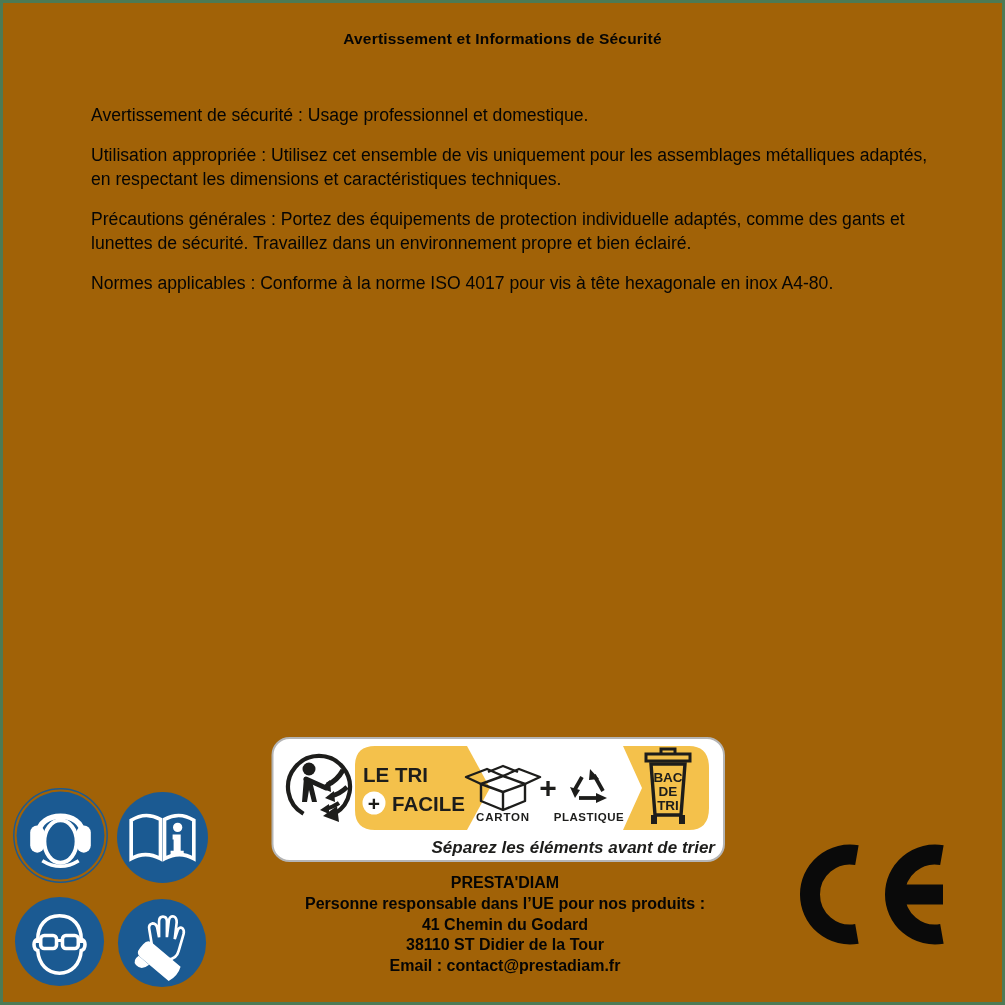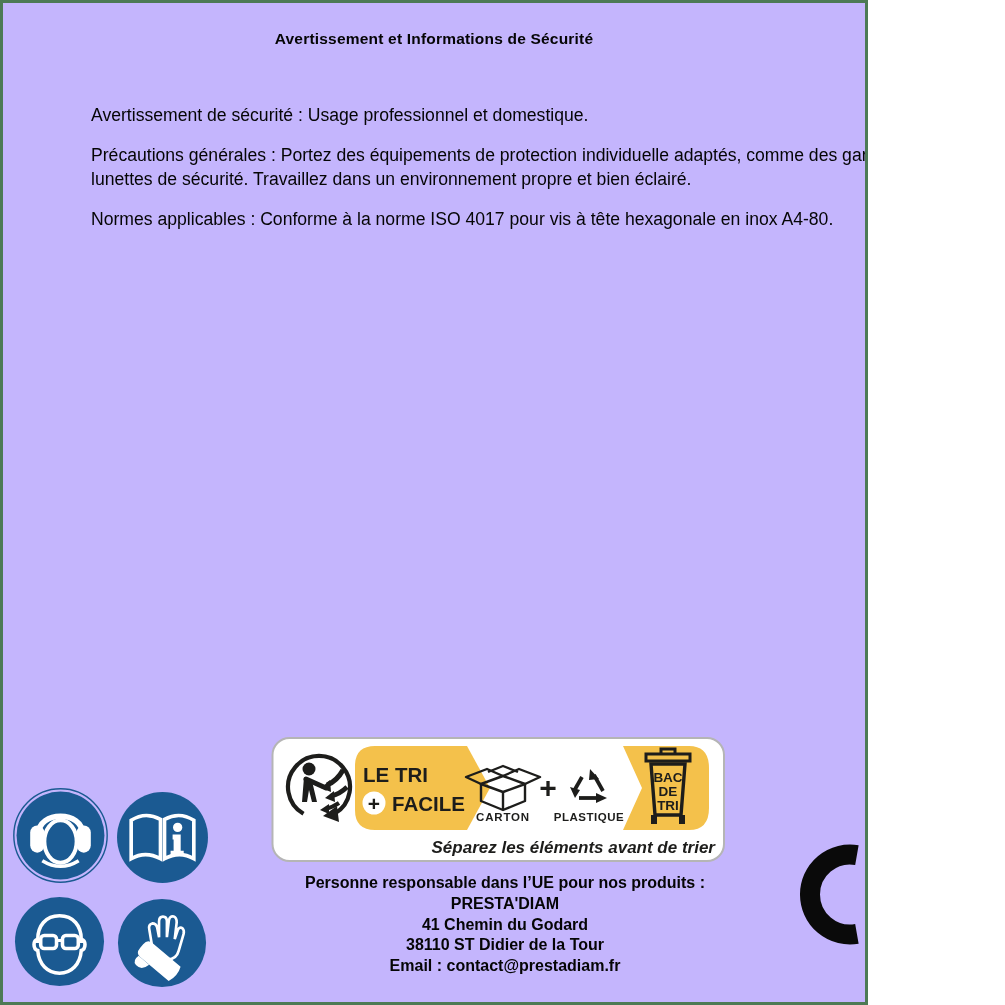--- a/index.html
+++ b/index.html
@@ -1,17 +1,17 @@
 <!DOCTYPE html>
 <html><head>
 <meta charset="utf-8">
 <style>
   html,body{margin:0;padding:0;background:#ffffff;}
   .page{
-    position:relative;width:868px;height:1005px;background:#c4b5fd;
+    position:relative;width:1005px;height:1005px;background:#a16207;
     border:3px solid #4d7a55;box-sizing:border-box;overflow:hidden;
     font-family:"Liberation Sans",sans-serif;color:#050505;
   }
   .title{
     position:absolute;top:27px;left:0;width:100%;text-align:center;
     font-size:15.5px;font-weight:bold;letter-spacing:.2px;
   }
   .content{
     position:absolute;left:72px;top:84px;width:872px;
     font-size:17.6px;line-height:24px;
@@ -31,20 +31,21 @@
 </style>
 </head>
 <body>
 
 <div class="page">
 
   <div class="title">Avertissement et Informations de Sécurité</div>
 
   <div class="content">
     <p>Avertissement de sécurité : Usage professionnel et domestique.</p>
+    <p>Utilisation appropriée : Utilisez cet ensemble de vis uniquement pour les assemblages métalliques adaptés, en respectant les dimensions et caractéristiques techniques.</p>
     <p>Précautions générales : Portez des équipements de protection individuelle adaptés, comme des gants et lunettes de sécurité. Travaillez dans un environnement propre et bien éclairé.</p>
     <p>Normes applicables : Conforme à la norme ISO 4017 pour vis à tête hexagonale en inox A4-80.</p>
   </div>
 
   <svg class="safety-icon" style="left:9px;top:784px;" width="97" height="97" viewBox="0 0 96 96">
     <circle cx="48" cy="48" r="43.5" fill="#1b5a92"></circle>
     <circle cx="48" cy="48" r="46.2" fill="none" stroke="#1b5a92" stroke-width="1.4"></circle>
     <ellipse cx="48" cy="54" rx="16" ry="21" fill="none" stroke="#fff" stroke-width="4"></ellipse>
     <path d="M30,73 Q48,84 66,73" fill="none" stroke="#fff" stroke-width="3.5"></path>
     <path d="M26,47 C26,23 70,23 70,47" fill="none" stroke="#fff" stroke-width="5.5"></path>
@@ -136,22 +137,22 @@
       <rect x="408" y="79" width="6" height="9" fill="#1d1d1b"></rect>
       <text x="397" y="46" font-size="13.5" font-weight="bold" fill="#1d1d1b" text-anchor="middle">BAC</text>
       <text x="397" y="60" font-size="13.5" font-weight="bold" fill="#1d1d1b" text-anchor="middle">DE</text>
       <text x="397" y="74" font-size="13.5" font-weight="bold" fill="#1d1d1b" text-anchor="middle">TRI</text>
     </g>
 
     <text x="444" y="117" font-size="17" font-style="italic" font-weight="bold" fill="#1d1d1b" text-anchor="end">Séparez les éléments avant de trier</text>
   </svg>
 
   <div class="address">
+    <div>PRESTA'DIAM</div>
     <div>Personne responsable dans l’UE pour nos produits :</div>
-    <div>PRESTA'DIAM</div>
     <div>41 Chemin du Godard</div>
     <div>38110 ST Didier de la Tour</div>
     <div>Email : contact@prestadiam.fr</div>
   </div>
 
   <svg class="ce-mark" width="147" height="101" viewBox="0 0 147 101">
     <path d="M56.9,11.1 A40,40 0 1 0 56.9,89.9" fill="none" stroke="#0a0a0a" stroke-width="20"></path>
     <path d="M141.9,11.1 A40,40 0 1 0 141.9,89.9" fill="none" stroke="#0a0a0a" stroke-width="20"></path>
     <rect x="104" y="40.5" width="39" height="20" fill="#0a0a0a"></rect>
   </svg>

